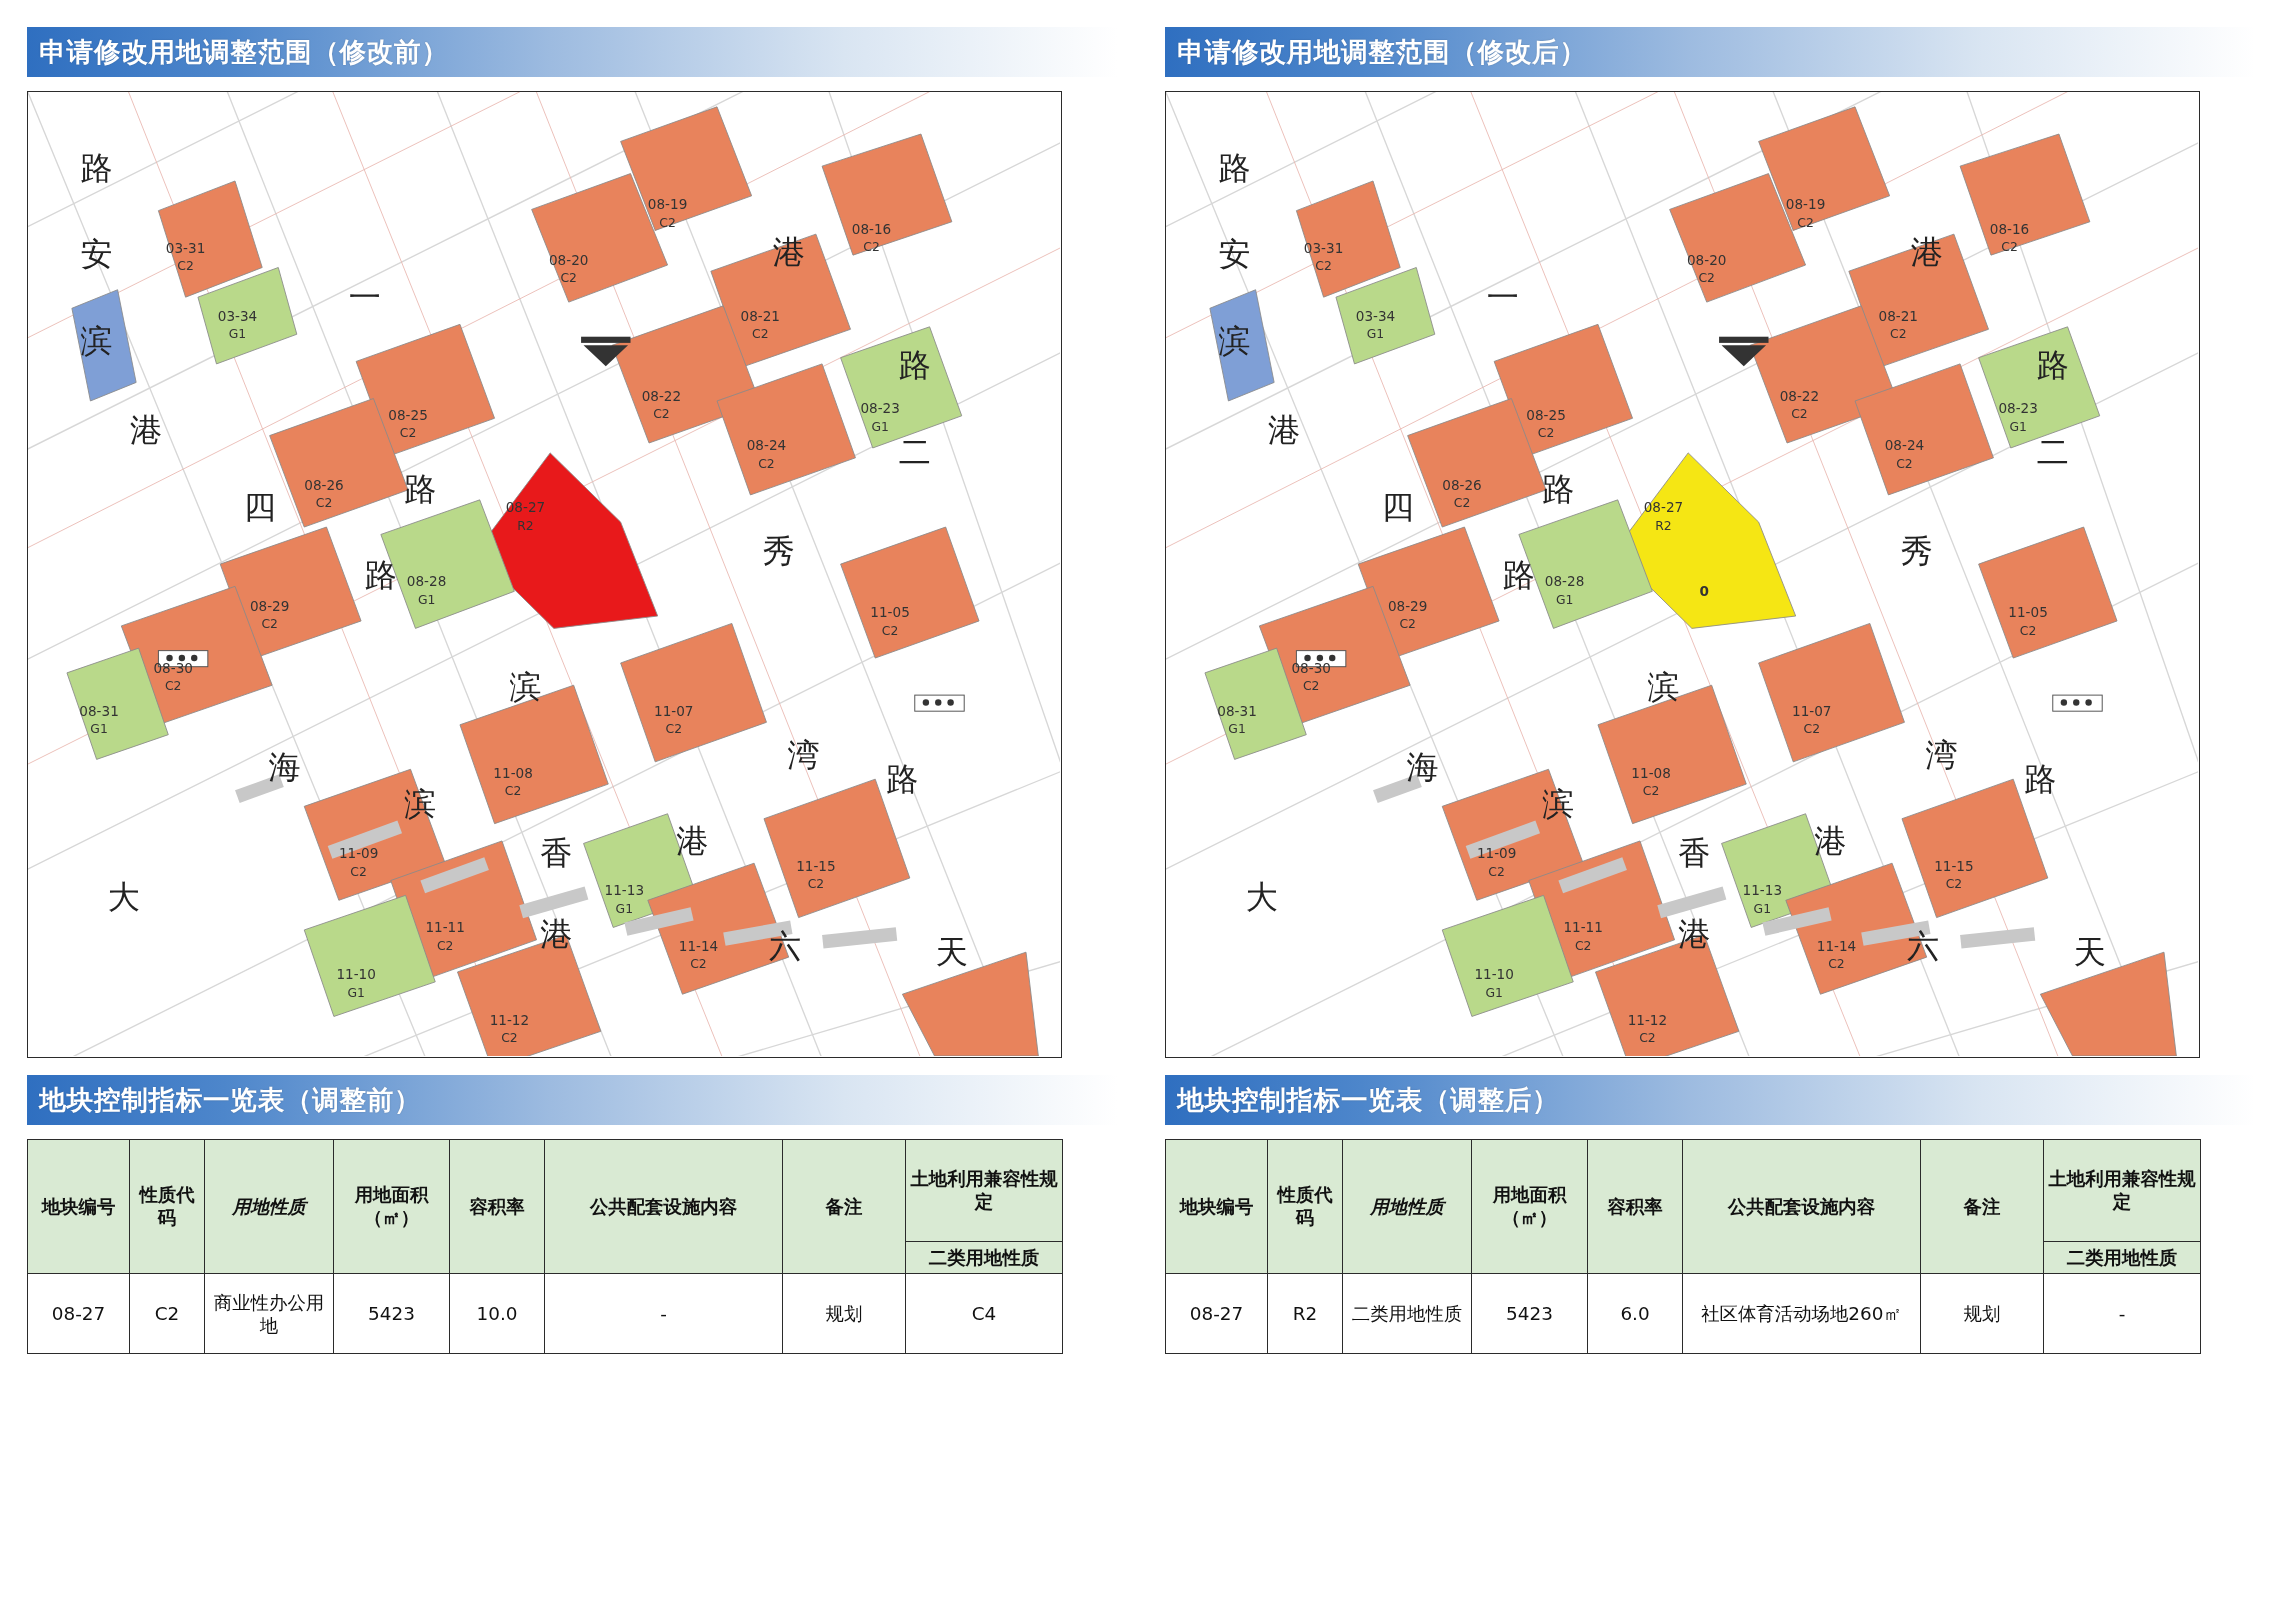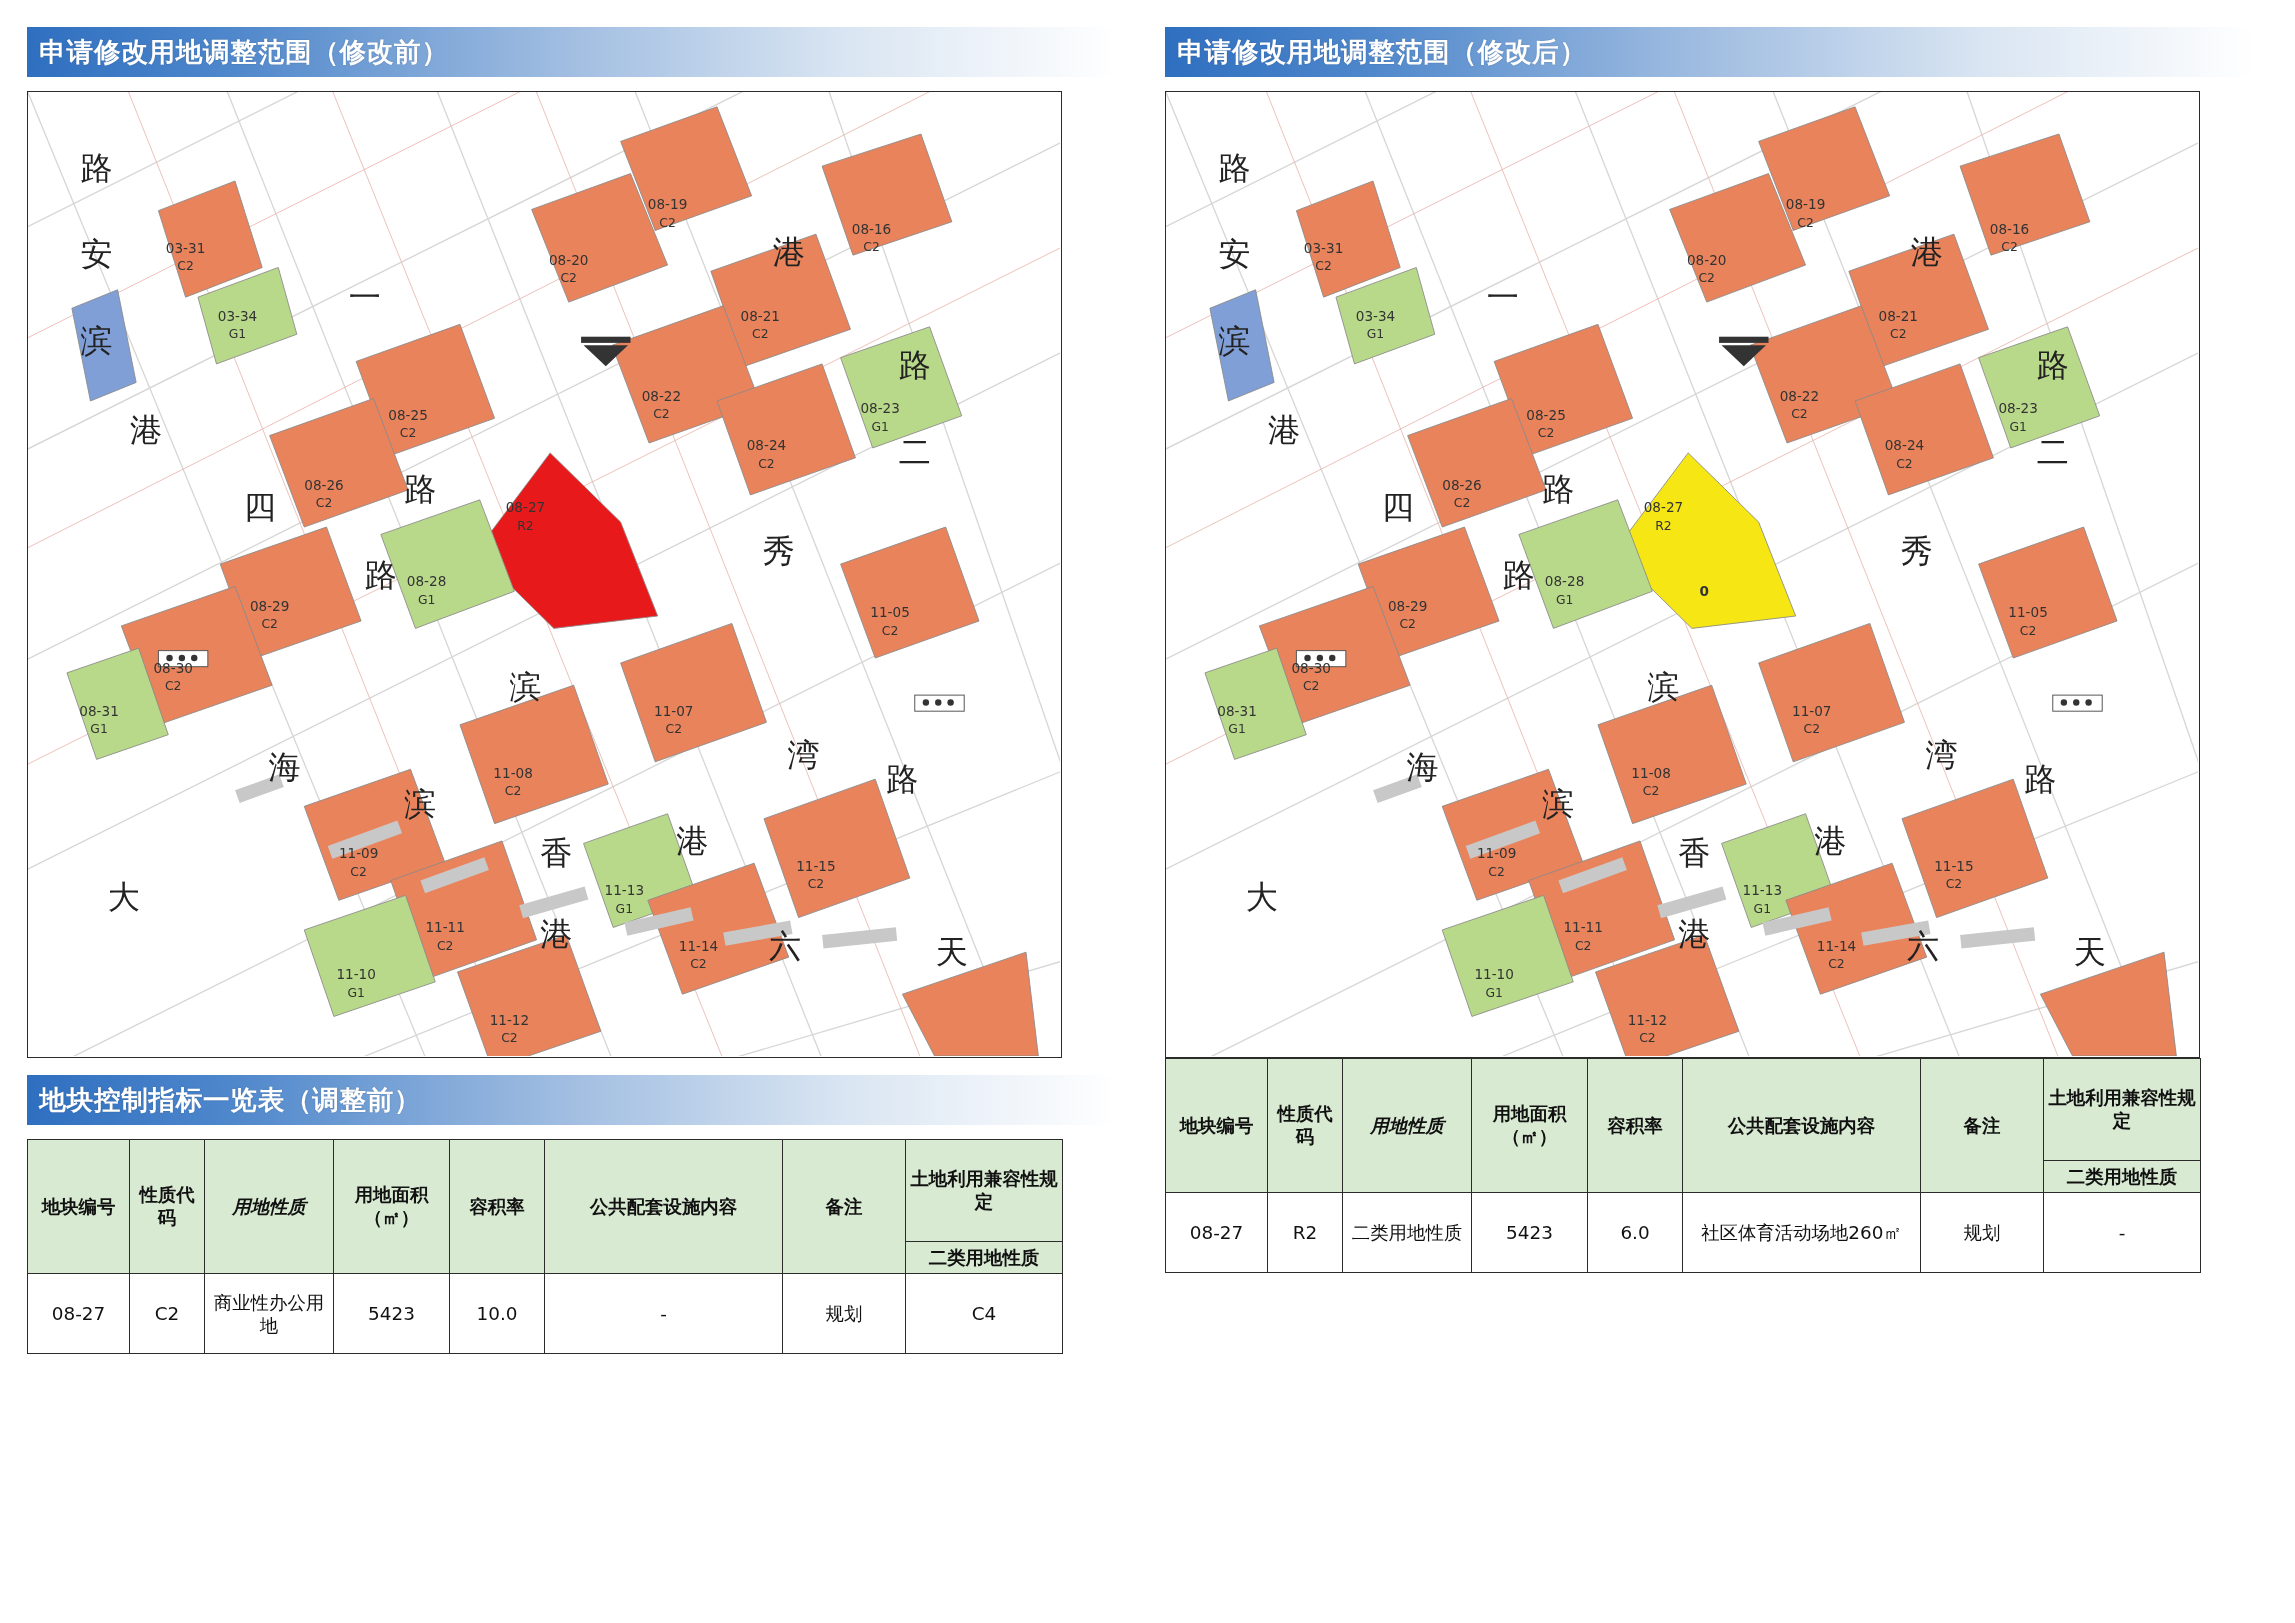--- a/index.html
+++ b/index.html
@@ -568,20 +568,23 @@
             <text class="street" x="520" y="615">港</text>
             <text class="street" x="410" y="625">香</text>
             <text class="street" x="410" y="690">港</text>
             <text class="street" x="595" y="700">六</text>
             <text class="street" x="730" y="705">天</text>
             <text class="street" x="60" y="660">大</text>
           </g>
       </svg>
     </div>
 
+    <div class="title-bar second">
+      <span>地块控制指标一览表（调整后）</span>
+    </div>
 
     <table class="ctrl">
       <thead>
         <tr>
           <th class="col1" rowspan="2">地块编号</th>
           <th class="col2" rowspan="2">性质代码</th>
           <th class="col3" rowspan="2">用地性质</th>
           <th class="col4" rowspan="2">用地面积（㎡）</th>
           <th class="col5" rowspan="2">容积率</th>
           <th class="col6" rowspan="2">公共配套设施内容</th>

